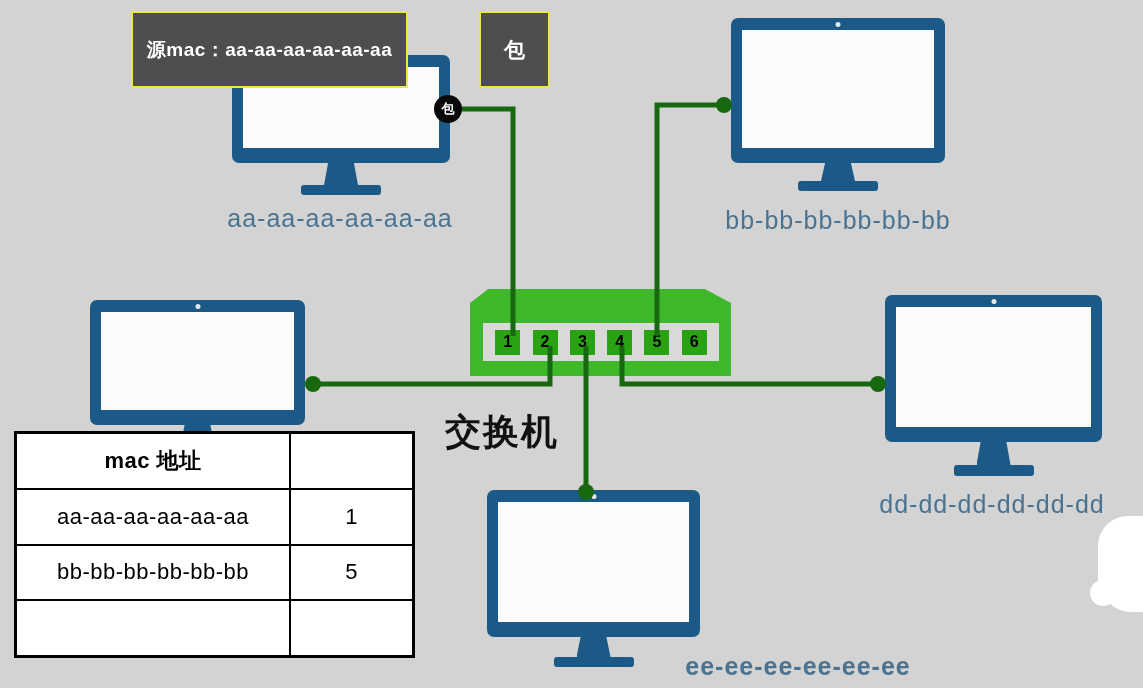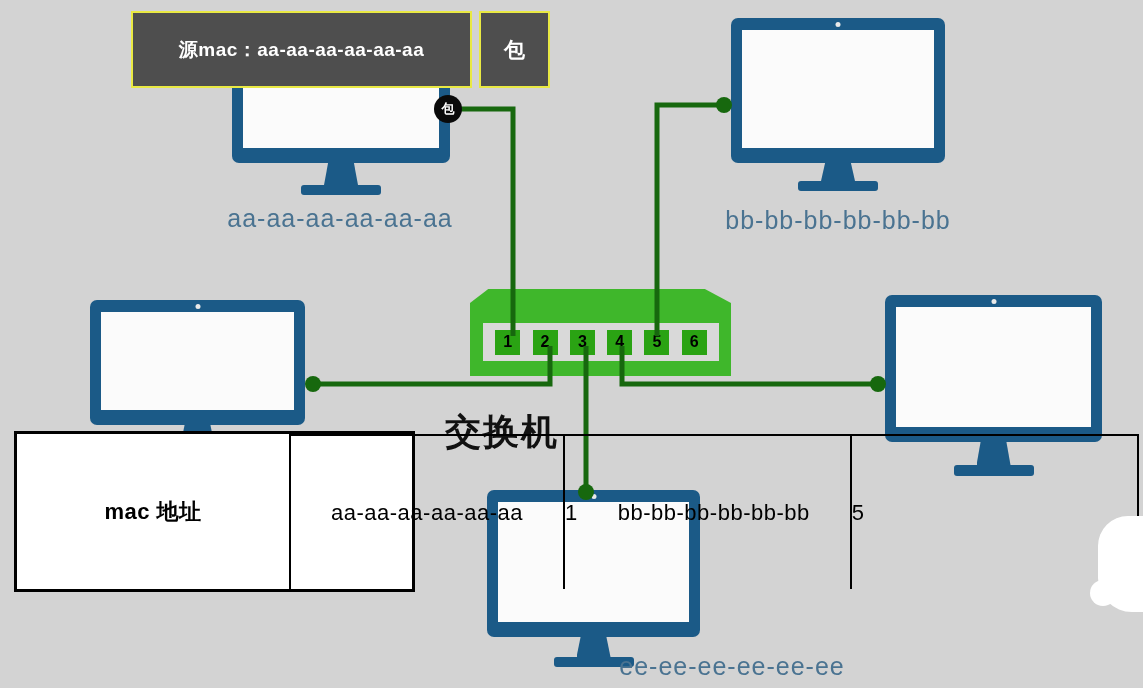--- a/index.html
+++ b/index.html
@@ -38,42 +38,42 @@
   .switch-label {
     position:absolute; left:445px; top:408px; z-index:2;
     font-size:36px; font-weight:bold; color:#111; letter-spacing:2px; white-space:nowrap;
   }
 
   
   .wires { position:absolute; inset:0; z-index:3; pointer-events:none; }
 
   
   .info-box {
-    position:absolute; left:131px; top:11px; width:341px; height:77px; z-index:5;
+    position:absolute; left:131px; top:11px; width:277px; height:77px; z-index:5;
     background:var(--panel,#4e4e4e); border:2px solid var(--panel-border,#e9e943);
     color:#fff; font-weight:bold; font-size:19px; letter-spacing:0.5px;
     display:flex; flex-direction:column; justify-content:center; 
     text-align:center; line-height:1.15;
   }
   .pkt-box {
     position:absolute; left:479px; top:11px; width:71px; height:77px; z-index:5;
     background:var(--panel,#4e4e4e); border:2px solid var(--panel-border,#e9e943);
     color:#fff; font-weight:bold; font-size:21px;
     display:flex; align-items:center; justify-content:center;
   }
   .badge {
     position:absolute; left:434px; top:95px; width:28px; height:28px; z-index:4;
     background:#0a0a0a; border-radius:50%; color:#fff; font-size:13px; font-weight:bold;
     display:flex; align-items:center; justify-content:center;
   }
 
   
   .mac-table {
-    position:absolute; left:14px; top:431px; width:401px; height:161px; z-index:6;
-    background:#fff; border:3px solid #000; display:flex; 
+    position:absolute; left:14px; top:431px; width:401px; height:227px; z-index:6;
+    background:#fff; border:3px solid #000; display:flex; flex-direction:column;
   }
   .trow { flex:1; display:flex; }
   .trow + .trow { border-top:2px solid #000; }
   .tcell { display:flex; align-items:center; justify-content:center; font-size:22px; color:#000; letter-spacing:0.5px; }
   .tcell.c1 { width:274px; border-right:2px solid #000; }
   .tcell.c2 { flex:1; }
   .trow.header .tcell { font-weight:bold; }
 
   
   .like-icon {
@@ -120,30 +120,31 @@
   </div>
 
   <div class="monitor" style="left:885px; top:295px; width:217px; height:182px;">
     <div class="frame" style="height:147px;">
       <div class="cam"></div>
       <div class="screen"></div>
     </div>
     <div class="stand" style="top:147px; height:23px;"></div>
     <div class="base" style="top:170px; height:11px;"></div>
   </div>
+  <div class="mac-label" style="left:862px; top:490px; width:260px;">dd-dd-dd-dd-dd-dd</div>
 
   <div class="monitor" style="left:487px; top:490px; width:213px; height:178px;">
     <div class="frame" style="height:147px;">
       <div class="cam"></div>
       <div class="screen"></div>
     </div>
     <div class="stand" style="top:147px; height:20px;"></div>
     <div class="base" style="top:167px;"></div>
   </div>
-  <div class="mac-label" style="left:610px; top:652px; width:244px;">ee-ee-ee-ee-ee-ee</div>
+  <div class="mac-label" style="left:676px; top:652px; width:244px;font-weight:bold;">ee-ee-ee-ee-ee-ee</div>
 
   <div class="switch-body">
     <div class="port-strip">
       <div class="port">1</div>
       <div class="port">2</div>
       <div class="port">3</div>
       <div class="port">4</div>
       <div class="port">5</div>
       <div class="port">6</div>
     </div>

